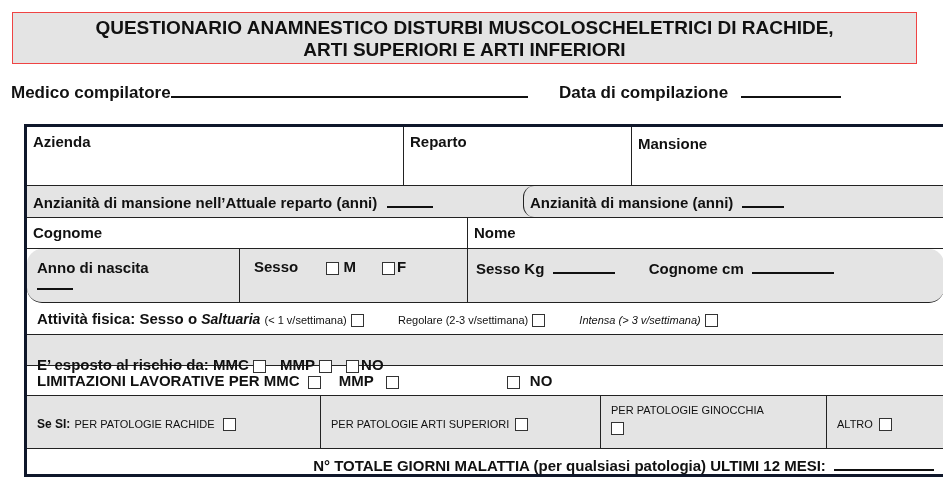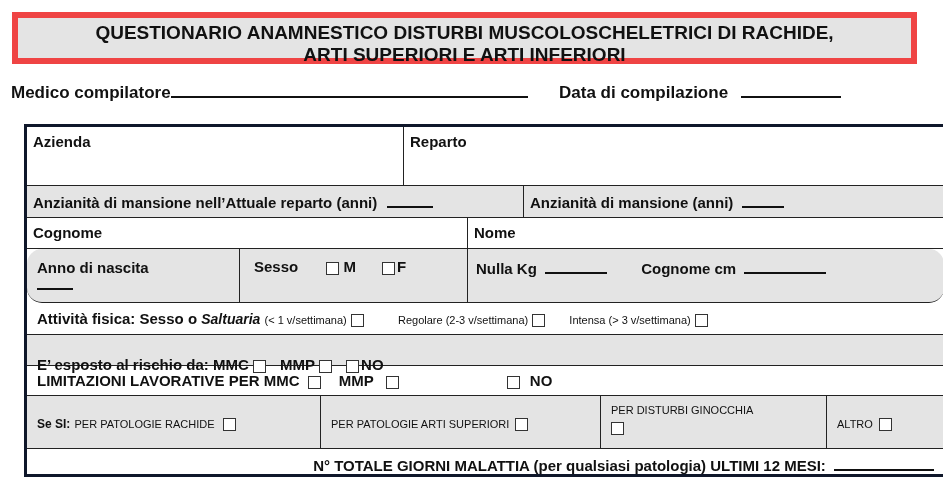--- a/index.html
+++ b/index.html
@@ -1,19 +1,19 @@
 <!DOCTYPE html>
 <html><head>
 <meta charset="utf-8">
 <style>
   html, body { margin:0; padding:0; background:#ffffff; }
   body { width:943px; height:484px; position:relative; overflow:hidden;
          font-family:"Liberation Sans", sans-serif; color:#111; }
   .title-box { position:absolute; left:12px; top:12px; width:905px; height:52px;
-               background:#e4e4e4; border:6px solid #ef4444; box-sizing:border-box;
+               background:#e4e4e4; border:1px solid #ef4444; box-sizing:border-box;
                text-align:center; font-weight:bold; font-size:19px; line-height:22px;
                padding-top:4px; }
   .meta-line { position:absolute; top:82px; font-weight:bold; font-size:17px; }
   .uline { display:inline-block; border-bottom:2px solid #111; vertical-align:baseline; height:14px; }
   .grid { position:absolute; left:24px; top:124px; width:923px; height:353px;
           border:3px solid #0f172a; box-sizing:border-box; }
   .row { position:absolute; left:0; width:100%; border-bottom:1px solid #222; box-sizing:border-box; }
   .row.grey { background:#e4e4e4; }
   .row.last { border-bottom:none; }
   .cell { position:absolute; top:0; bottom:0; box-sizing:border-box; font-size:15px; font-weight:bold; padding:6px 6px; }
@@ -40,28 +40,31 @@
 
 <div class="grid">
 
   <div class="row" style="top:0; height:59px;">
     <div class="cell" style="left:0; width:376px;">
       <span>Azienda</span>
     </div>
     <div class="cell bl" style="left:376px; width:228px;">
       <span>Reparto</span>
     </div>
+    <div class="cell bl" style="left:604px; right:0; padding-top:8px;">
+      <span>Mansione</span>
+    </div>
   </div>
 
   <div class="row grey" style="top:59px; height:32px;">
     <div class="cell" style="left:0; width:496px;">
       <span>Anzianità di mansione nell’Attuale reparto (anni)</span>
       <span class="uline" style="width:46px; margin-left:6px;"></span>
     </div>
-    <div class="cell bl" style="left:496px; right:0;">
+    <div class="cell bl" style="left:496px; right:0;border-radius:11px;">
       <span>Anzianità di mansione (anni)</span>
       <span class="uline" style="width:42px; margin-left:4px;"></span>
     </div>
   </div>
 
   <div class="row" style="top:91px; height:31px;">
     <div class="cell" style="left:0; width:440px;">
       <span>Cognome</span>
     </div>
     <div class="cell bl" style="left:440px; right:0;">
@@ -73,34 +76,34 @@
     <div class="cell" style="left:0; width:212px; padding-left:10px; padding-top:10px;">
       <div>Anno di nascita</div>
       <div class="uline" style="width:36px; height:12px;"></div>
     </div>
     <div class="cell bl" style="left:212px; width:228px; padding-left:14px; padding-top:9px;">
       <span>Sesso</span>
       <span style="margin-left:20px;"><span class="cb"></span><span>M</span></span>
       <span style="margin-left:18px;"><span class="cb" style="margin-right:2px;"></span><span>F</span></span>
     </div>
     <div class="cell bl" style="left:440px; right:0; padding-left:8px; padding-top:9px;">
-      <span>Nulla  Kg</span>
+      <span>Sesso  Kg</span>
       <span class="uline" style="width:62px; margin-left:4px;"></span>
       <span style="margin-left:30px;">Cognome cm</span>
       <span class="uline" style="width:82px; margin-left:4px;"></span>
     </div>
   </div>
 
   <div class="row" style="top:176px; height:32px;">
     <div class="cell" style="left:0; right:0; padding-left:10px; padding-top:7px;">
       <span>Attività fisica: Sesso o</span>
       <span style="font-size:14px;font-style:italic;">Saltuaria</span>
       <span class="small">(&lt; 1 v/settimana)</span><span class="cb"></span>
       <span class="small" style="margin-left:26px;">Regolare (2-3 v/settimana)</span><span class="cb"></span>
-      <span class="small" style="margin-left:16px;">Intensa  (&gt; 3 v/settimana)</span><span class="cb"></span>
+      <span class="small" style="margin-left:26px;font-style:italic;">Intensa  (&gt; 3 v/settimana)</span><span class="cb"></span>
     </div>
   </div>
 
   <div class="row grey" style="top:208px; height:31px;">
     <div class="cell" style="left:0; right:0; padding-left:10px; padding-top:21px;">
       <span>E’ esposto al rischio da:</span>
       <span>MMC</span><span class="cb"></span>
       <span style="margin-left:6px;">MMP</span><span class="cb"></span>
       <span class="cb" style="margin-left:6px; margin-right:2px;"></span><span>NO</span>
     </div>
@@ -117,21 +120,21 @@
 
   <div class="row grey" style="top:269px; height:53px;">
     <div class="cell" style="left:0; width:293px; padding-left:10px; padding-top:18px;">
       <span style="font-size:12px; font-weight:bold;">Se SI:</span>
       <span class="small">PER PATOLOGIE RACHIDE</span><span class="cb" style="margin-left:8px;"></span>
     </div>
     <div class="cell bl" style="left:293px; width:280px; padding-left:10px; padding-top:18px;">
       <span class="small">PER PATOLOGIE ARTI SUPERIORI</span><span class="cb" style="margin-left:6px;"></span>
     </div>
     <div class="cell bl" style="left:573px; width:226px; padding-left:10px; padding-top:8px;">
-      <div class="small">PER DISTURBI GINOCCHIA</div>
+      <div class="small">PER PATOLOGIE GINOCCHIA</div>
       <div class="cb" style="margin:5px 0 0 0;"></div>
     </div>
     <div class="cell bl" style="left:799px; right:0; padding-left:10px; padding-top:18px;">
       <span class="small">ALTRO</span><span class="cb" style="margin-left:6px;"></span>
     </div>
   </div>
 
   <div class="row last" style="top:322px; height:30px;">
     <div class="cell" style="left:0; right:0; text-align:right; padding-right:10px; padding-top:6px;">
       <span>N° TOTALE GIORNI MALATTIA (per qualsiasi patologia) ULTIMI 12 MESI:</span>

